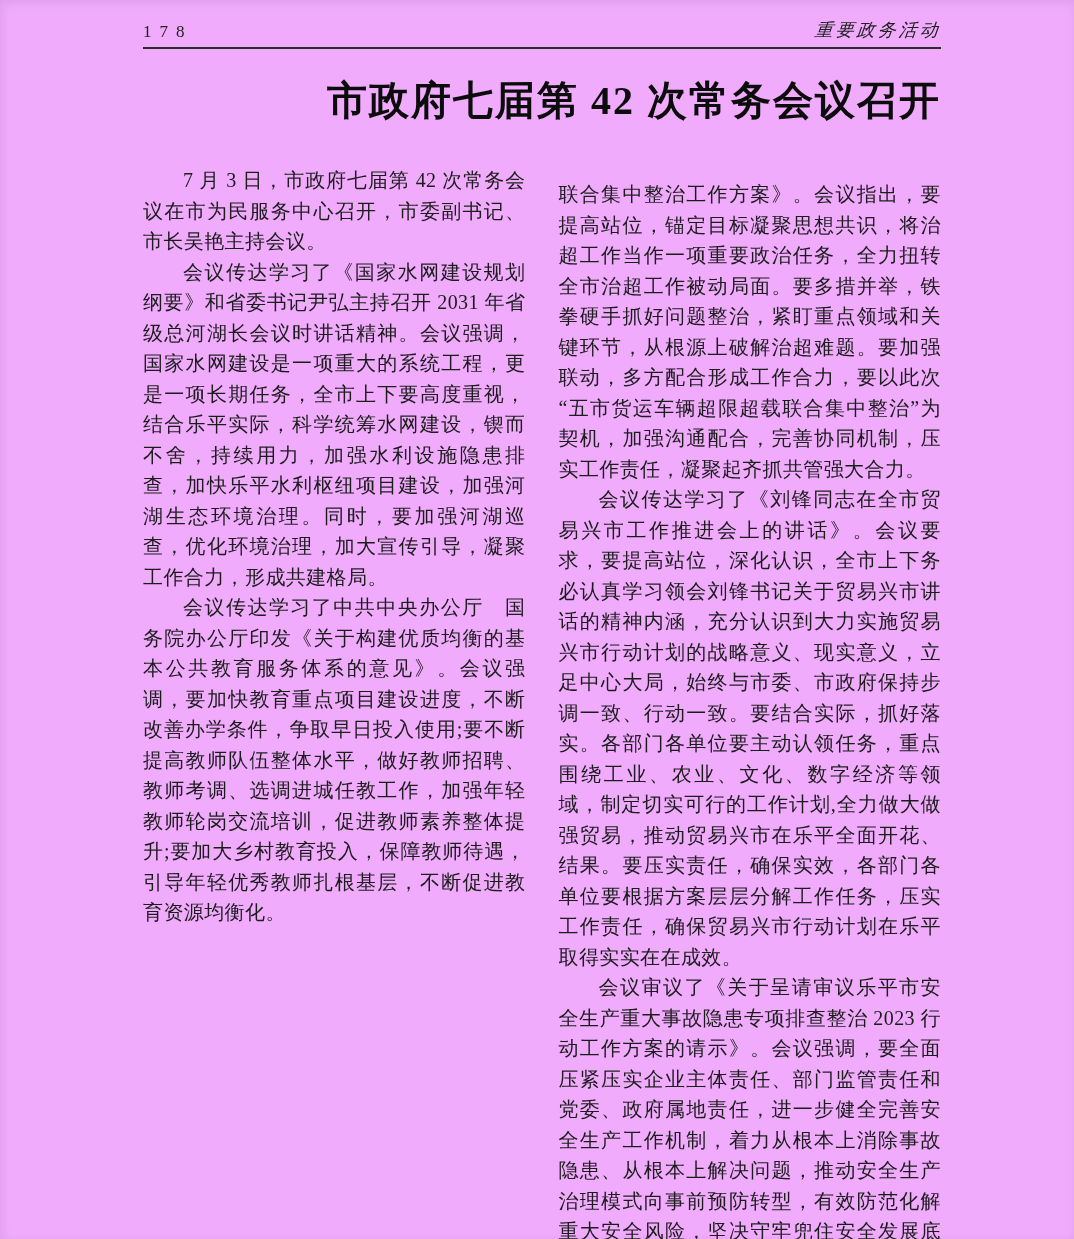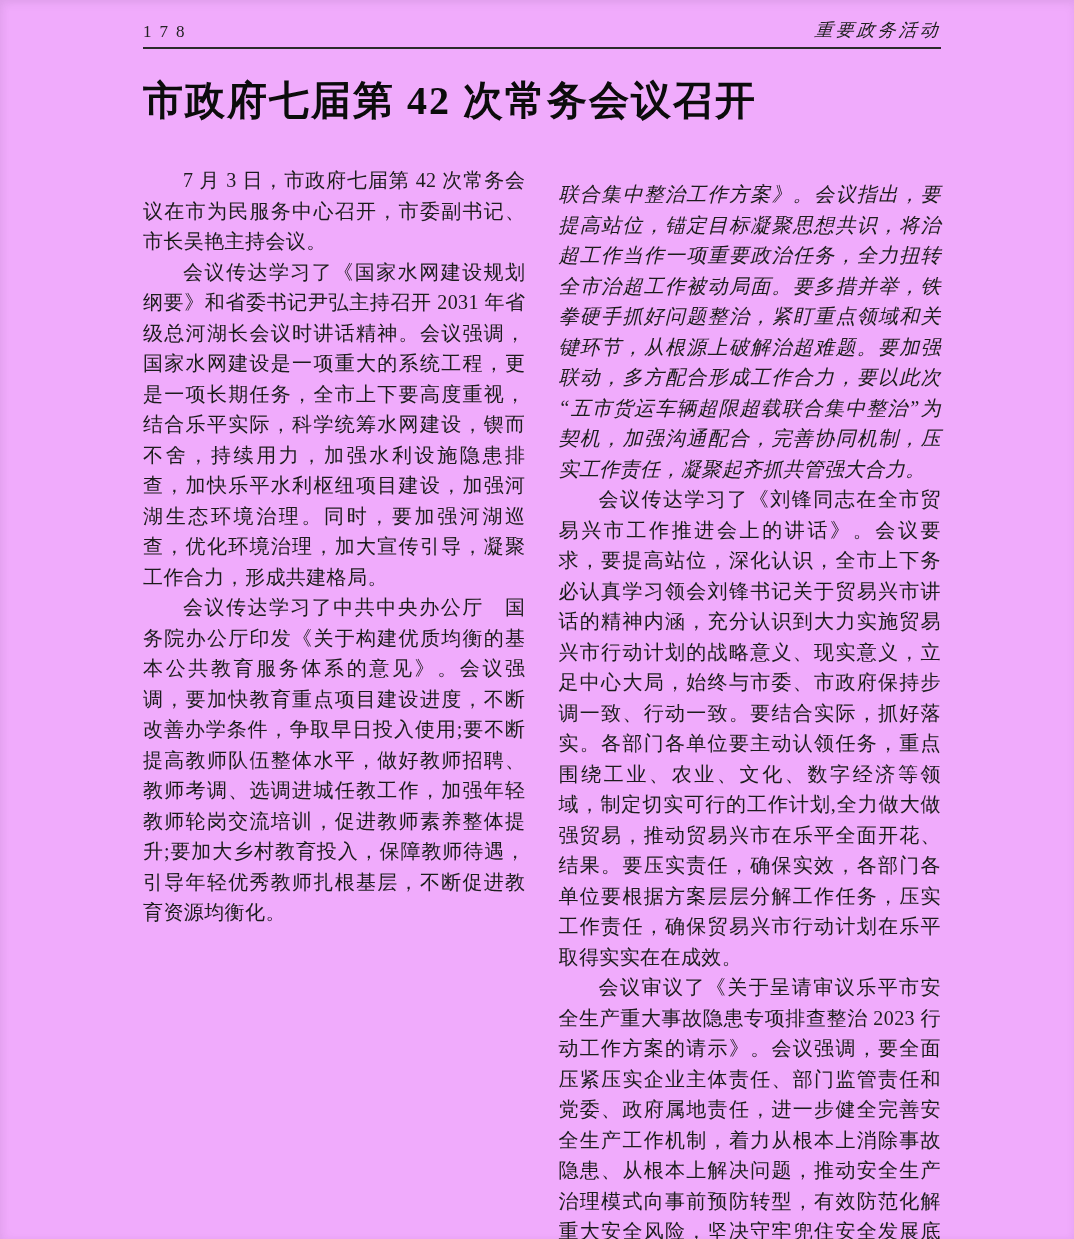--- a/index.html
+++ b/index.html
@@ -38,21 +38,21 @@
   }
   .section-label {
     font-size: 18px;
     font-style: italic;
     letter-spacing: 3px;
     color: #1f1f1f;
     transform: skewX(-6deg);
   }
   .title {
     margin: 24px 0 0 0;
-    text-align: left;
+    text-align: right;
     font-size: 40px;
     font-weight: bold;
     letter-spacing: 2px;
     color: #0c0c0c;
   }
   .columns {
     display: flex;
     gap: 33px;
     margin-top: 37px;
   }
@@ -68,21 +68,20 @@
     padding-top: 14px;
   }
   .col p {
     margin: 0;
   }
   .para-indent {
     text-indent: 2em;
   }
   .para-continued {
     text-indent: 0;
-    font-style: italic;
   }
 </style>
 </head>
 <body>
 
 <div class="page">
   <div class="content">
 
     <header class="page-header">
       <span class="page-num">178</span>

